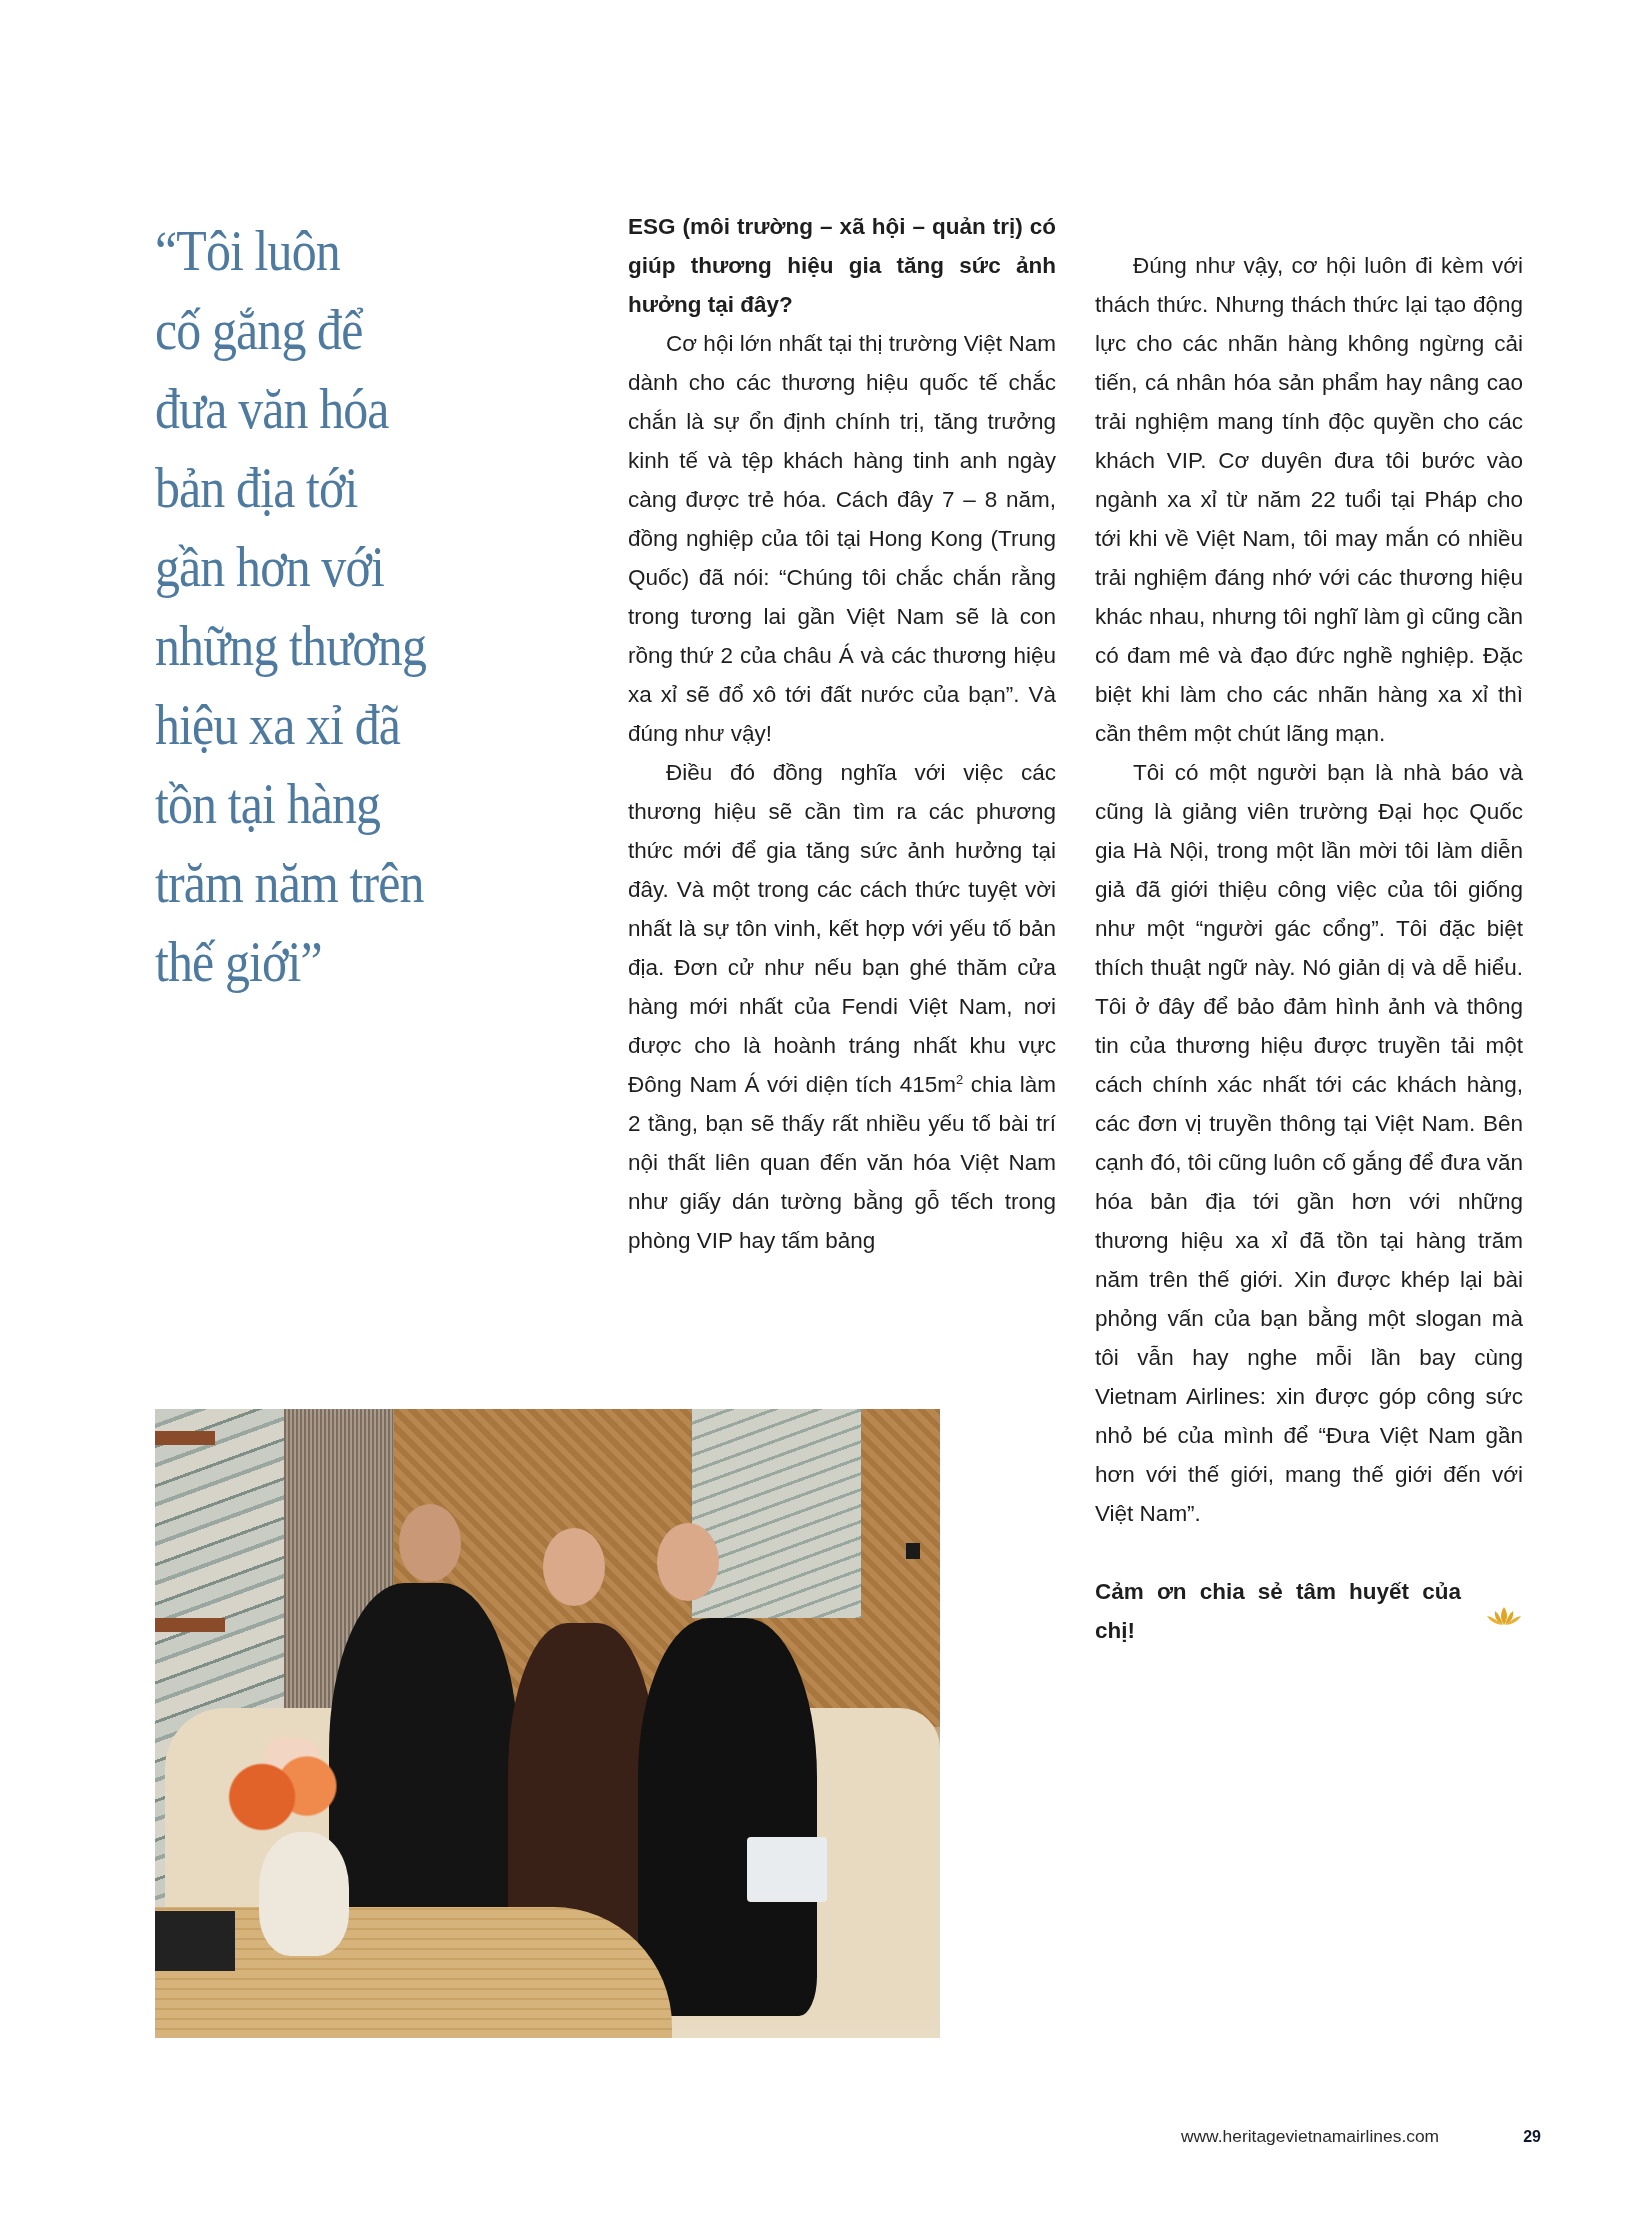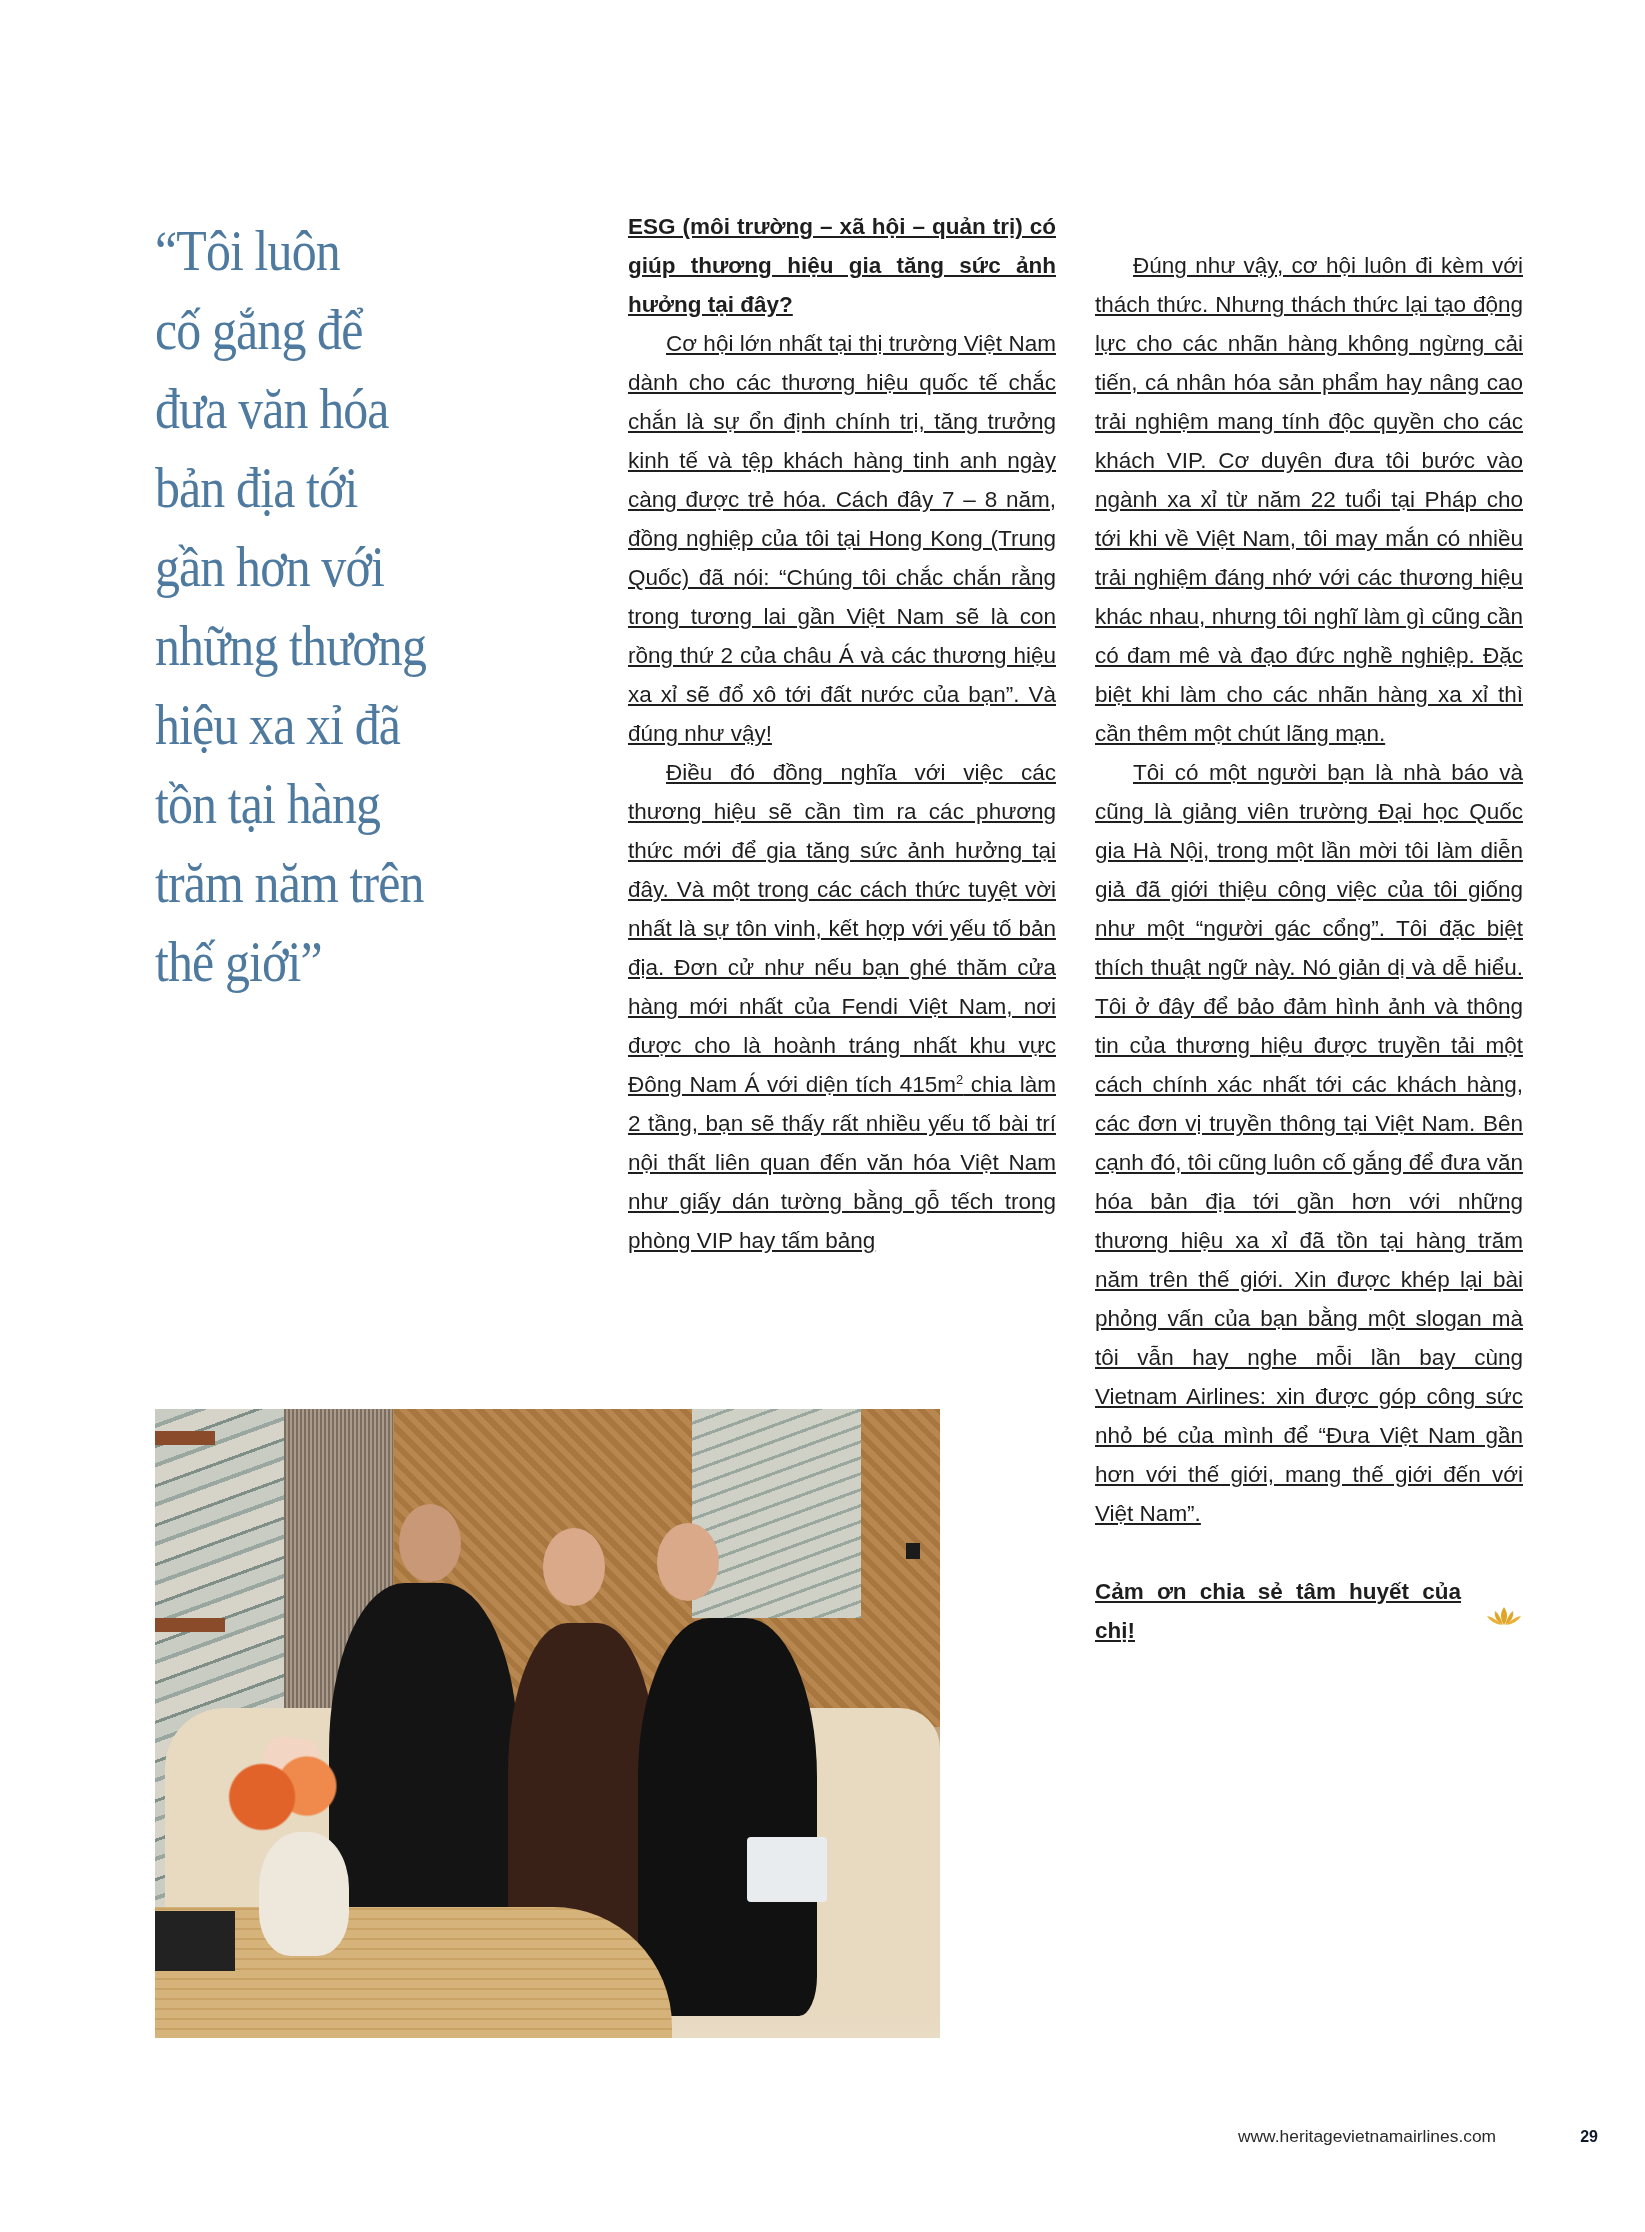--- a/index.html
+++ b/index.html
@@ -10,21 +10,21 @@
   .pull-quote {
     position: absolute; left: 155px; top: 211px; width: 328px;
     font-family: "Liberation Serif", "DejaVu Serif", serif;
     font-size: 58px; line-height: 79px; color: #4f7aa0;
     letter-spacing: -1px; transform: scaleX(0.86); transform-origin: left top;
     margin: 0;
   }
   .pull-quote span { display: block; white-space: nowrap; }
   .col {
     position: absolute; top: 207px; width: 428px;
-    font-size: 22.5px; line-height: 39px; text-align: justify; text-decoration: underline;
+    font-size: 22.5px; line-height: 39px; text-align: justify;
   }
   .col p { margin: 0; }
   .col p.indent { text-indent: 38px; }
   .col .q { font-weight: bold; }
   .col-2 { left: 628px; }
   .col-3 { left: 1095px; }
   .gap { height: 39px; }
   .thanks { font-weight: bold; display: flex; align-items: center; gap: 24px; }
   .lotus { display: inline-block; width: 38px; height: 22px; }
   sup { font-size: 13px; line-height: 0; vertical-align: super; }
@@ -57,21 +57,21 @@
   .photo .bag { position: absolute; left: 592px; top: 428px; width: 80px; height: 65px; background: #e9ecef; border-radius: 4px; }
   .photo .table { position: absolute; left: 0; top: 498px; width: 517px; height: 131px; border-radius: 0 119px 0 0;
     background: repeating-linear-gradient(0deg, #d6b37a 0 8px, #c9a266 8px 10px); }
   .photo .vase { position: absolute; left: 104px; top: 423px; width: 90px; height: 124px; border-radius: 45% 45% 35% 35%; background: #eee7dc; }
   .photo .flowers { position: absolute; left: 55px; top: 328px; width: 149px; height: 109px; border-radius: 50%;
     background: radial-gradient(circle at 35% 55%, #e2632a 0 28%, transparent 30%),
                 radial-gradient(circle at 65% 45%, #ef8a4c 0 25%, transparent 27%),
                 radial-gradient(circle at 55% 20%, #f3d5c3 0 22%, transparent 24%); }
   .photo .box { position: absolute; left: 0; top: 502px; width: 80px; height: 60px; background: #222; }
 
-  .footer { position: absolute; top: 2126px; left: 1238px; width: 360px; display: flex; justify-content: space-between; align-items: baseline; }
+  .footer { position: absolute; top: 2126px; left: 1181px; width: 360px; display: flex; justify-content: space-between; align-items: baseline; }
   .footer .url { font-size: 17.4px; color: #2a2a2a; }
   .footer .page { font-size: 16px; font-weight: bold; color: #0f172a; }
 </style>
 </head>
 <body>
 
 <div class="pull-quote">
   <span>“Tôi luôn</span>
   <span>cố gắng để</span>
   <span>đưa văn hóa</span>

